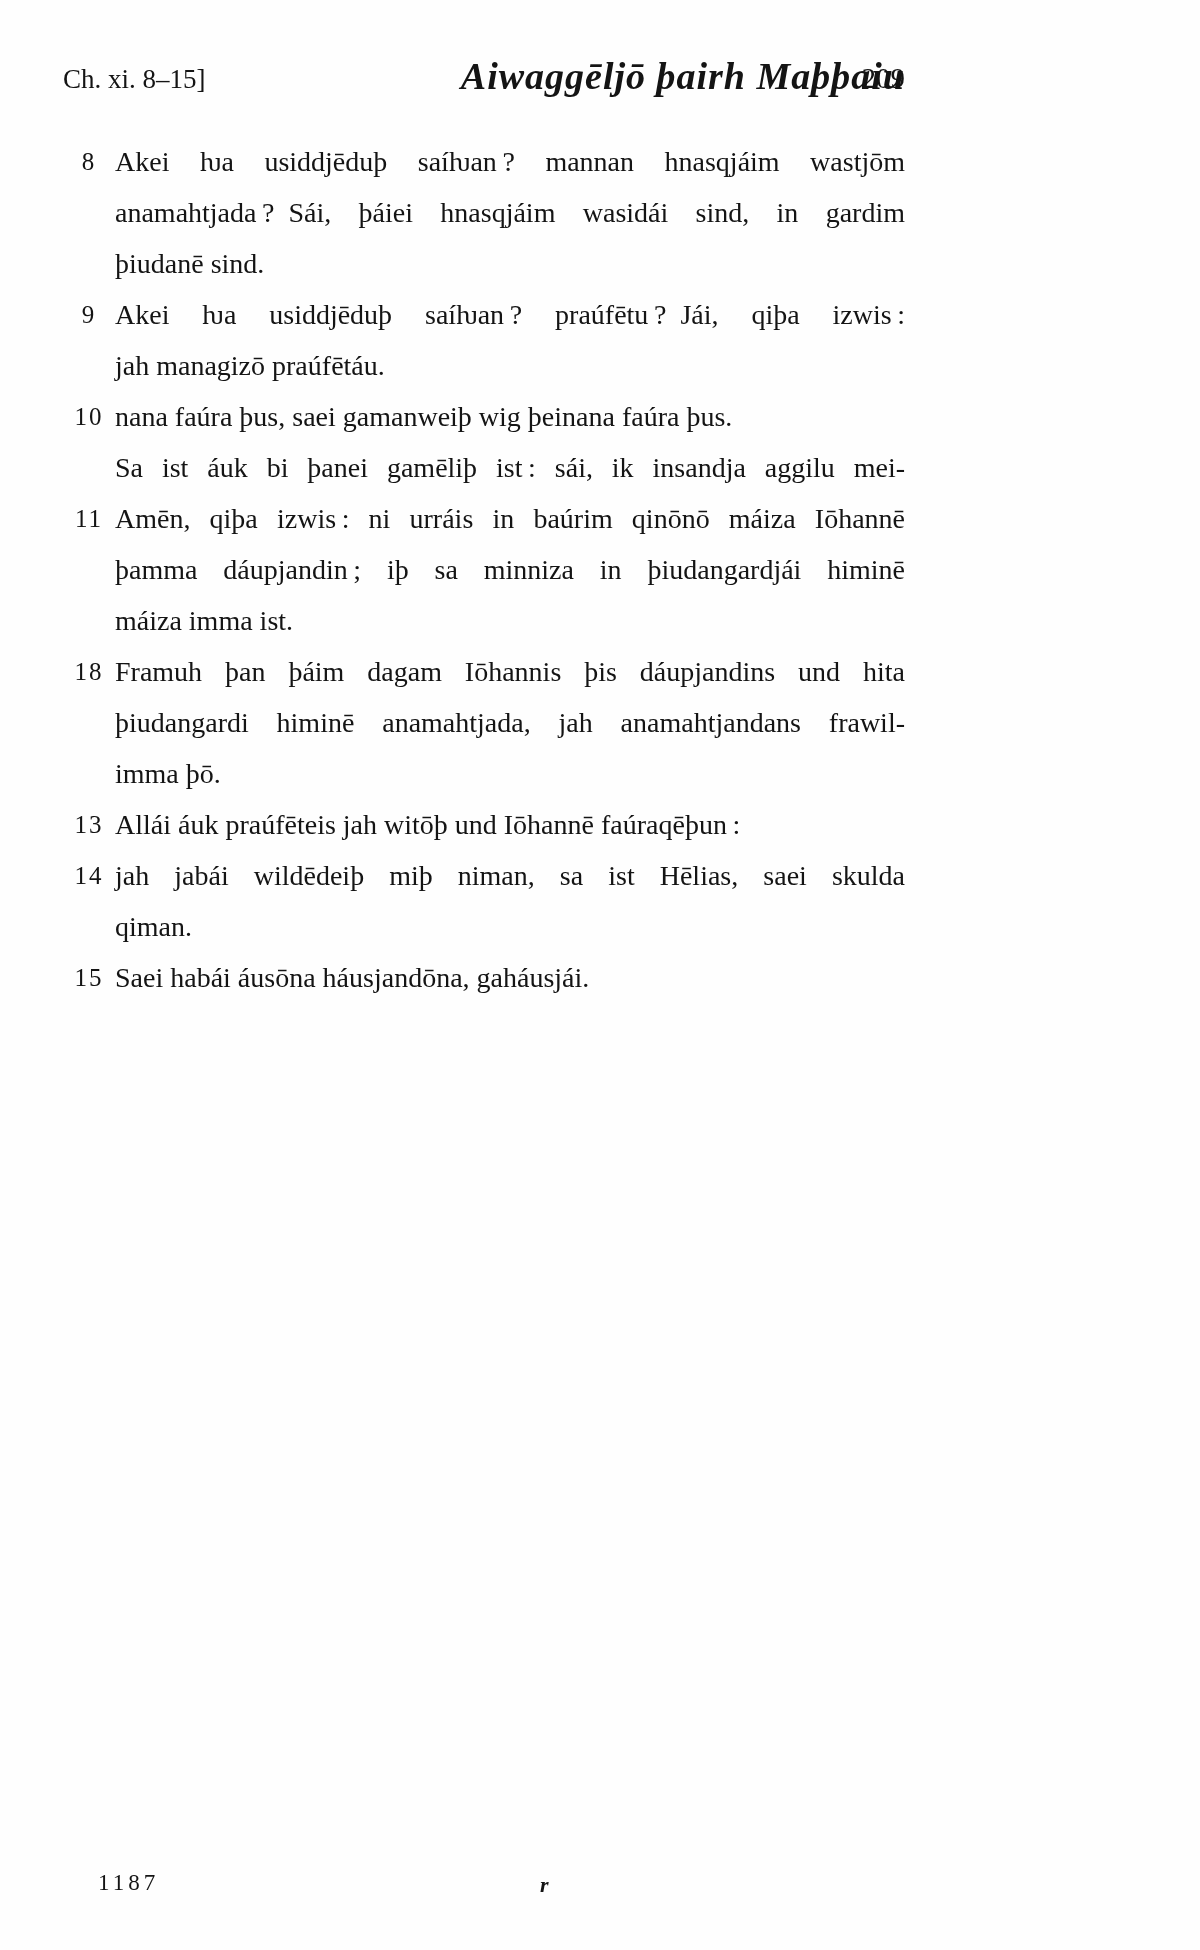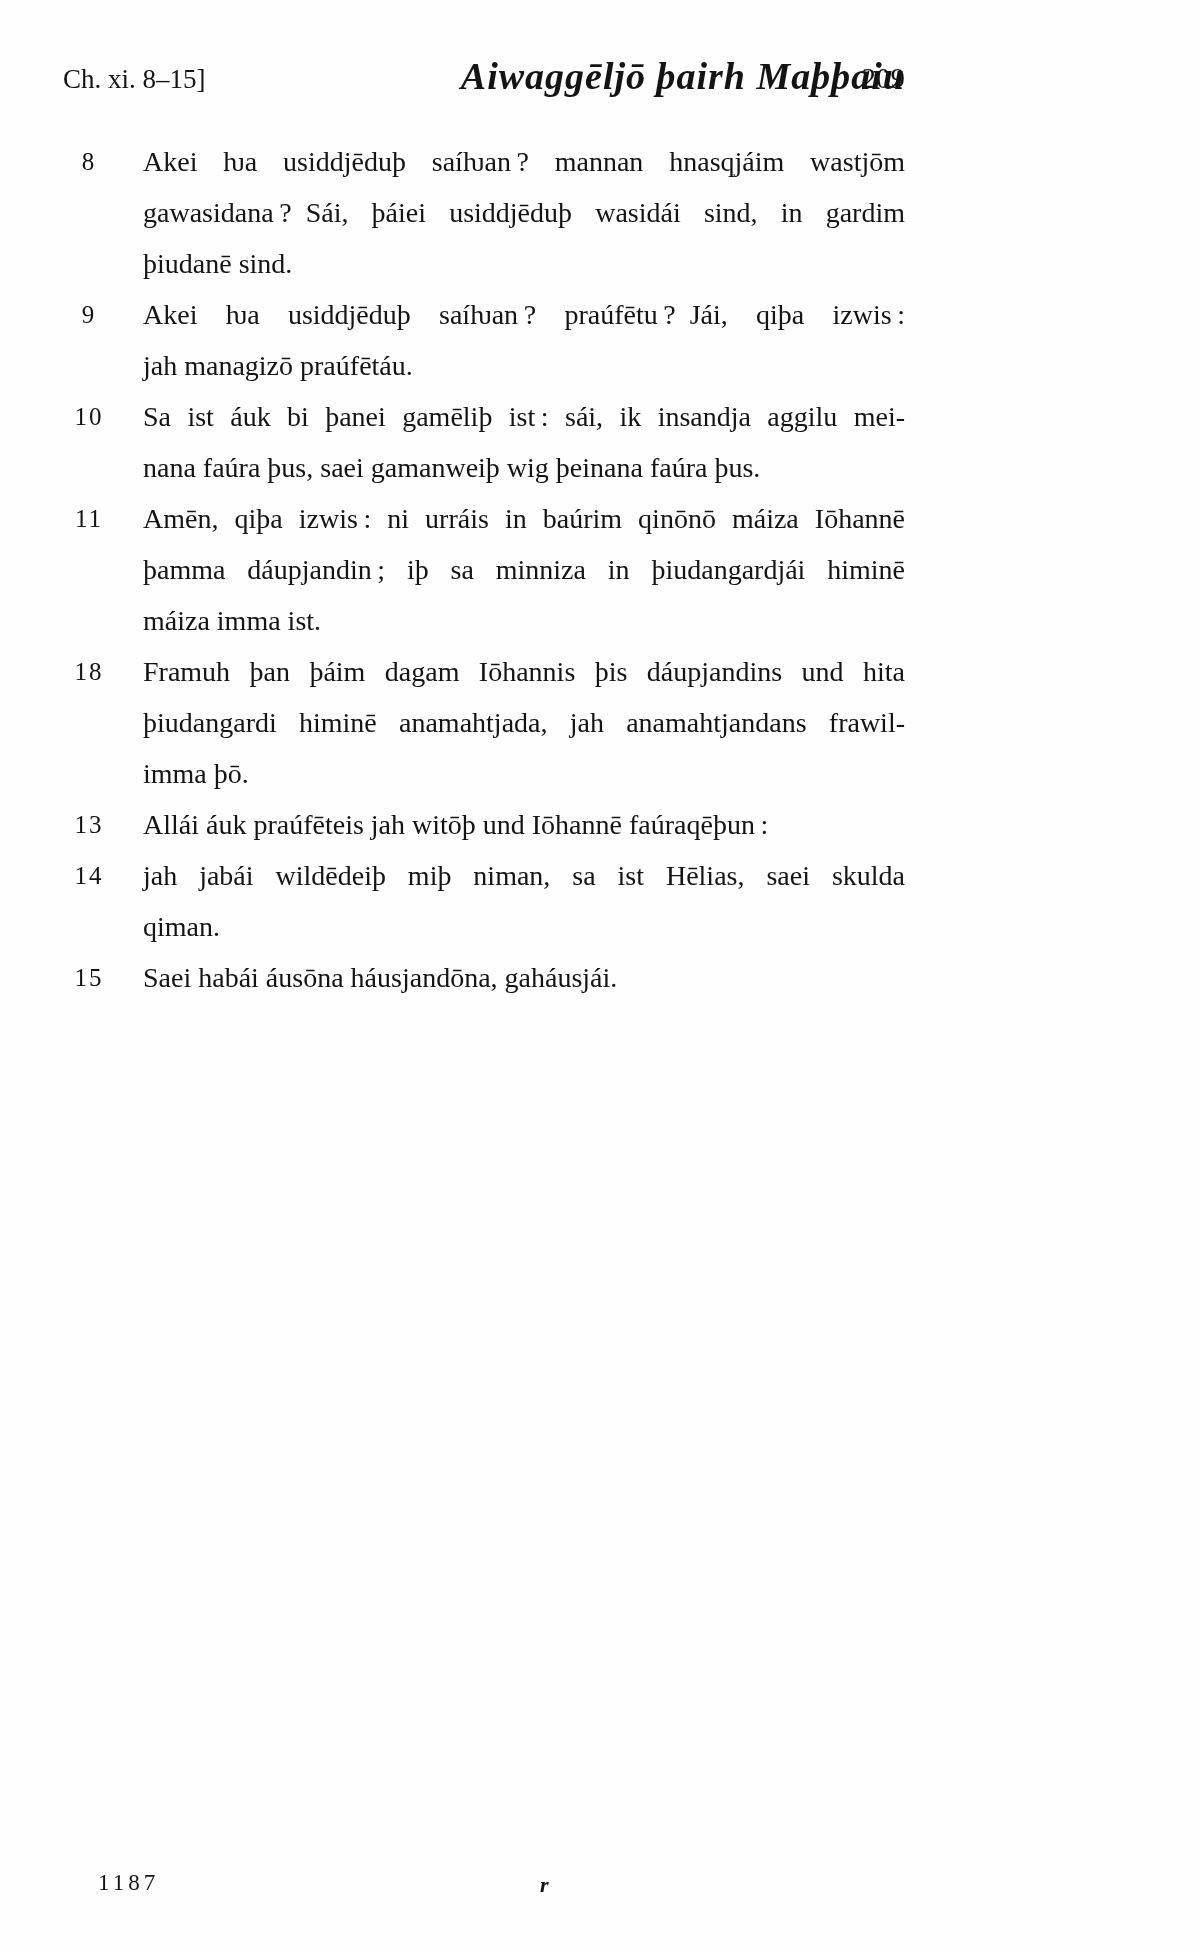--- a/index.html
+++ b/index.html
@@ -20,21 +20,21 @@
   .header { position:absolute; top:54px; left:63px; width:842px; height:52px; }
   .h-left  { position:absolute; left:0; top:10px; font-size:27px; white-space:nowrap; }
   .h-title { position:absolute; left:0; right:0; top:0; text-align:right;
              font-style:italic; font-weight:600; font-size:38px; letter-spacing:1px; white-space:nowrap; }
   .h-page  { position:absolute; right:0; top:8px; font-size:29px; }
   
   .text-block { position:absolute; top:136px; left:63px; width:842px; }
   .verse { display:flex; align-items:flex-start; }
   .vnum  { flex:0 0 52px; width:52px; text-align:center; font-size:25px;
            line-height:51px; letter-spacing:2px; }
-  .vbody { flex:1 1 auto; font-size:28px; line-height:51px;margin-left:28px; }
+  .vbody { flex:1 1 auto; font-size:28px; line-height:51px; }
   .vline { min-height:51px; }
   .vline.just { text-align:justify; text-align-last:justify; }
   .it { }
   
   .footer-num { position:absolute; left:98px; top:1870px; font-size:23px; letter-spacing:4px; }
   .sig-mark   { position:absolute; left:540px; top:1872px; font-size:22px;
                 font-weight:bold; font-style:italic; }
 </style>
 </head>
 <body>
@@ -45,36 +45,36 @@
     <span class="h-left">Ch. xi. 8–15]</span>
     <span class="h-title">Aiwaggēljō þairh Maþþaiu</span>
     <span class="h-page">209</span>
   </div>
 
   <div class="text-block" id="verses-container">
       <div class="verse">
         <div class="vnum">8</div>
         <div class="vbody">
           <div class="vline just"><span>Akei ƕa usiddjēduþ saíƕan ? mannan hnasqjáim wastjōm</span></div>
-          <div class="vline just"><span>gawasidana ? Sái, þáiei usiddjēduþ wasidái sind, in gardim</span></div>
+          <div class="vline just"><span>anamahtjada ? Sái, þáiei hnasqjáim wasidái sind, in gardim</span></div>
           <div class="vline"><span>þiudanē sind.</span></div>
         </div>
       </div>
       <div class="verse">
         <div class="vnum">9</div>
         <div class="vbody">
           <div class="vline just"><span>Akei ƕa usiddjēduþ saíƕan ? praúfētu ? Jái, qiþa izwis :</span></div>
           <div class="vline"><span>jah managizō praúfētáu.</span></div>
         </div>
       </div>
       <div class="verse">
         <div class="vnum">10</div>
         <div class="vbody">
+          <div class="vline"><span>nana faúra þus, saei gamanweiþ wig þeinana faúra þus.</span></div>
           <div class="vline just"><span>Sa ist áuk bi þanei gamēliþ ist : sái, ik insandja aggilu mei-</span></div>
-          <div class="vline"><span>nana faúra þus, saei gamanweiþ wig þeinana faúra þus.</span></div>
         </div>
       </div>
       <div class="verse">
         <div class="vnum">11</div>
         <div class="vbody">
           <div class="vline just"><span>Amēn, qiþa izwis : ni urráis in baúrim qinōnō máiza Iōhannē</span></div>
           <div class="vline just"><span>þamma dáupjandin ; iþ sa minniza in þiudangardjái himinē</span></div>
           <div class="vline"><span>máiza imma ist.</span></div>
         </div>
       </div>

